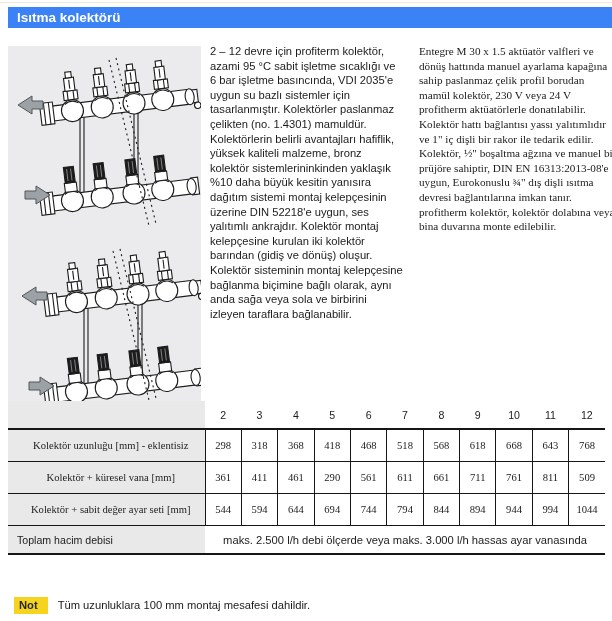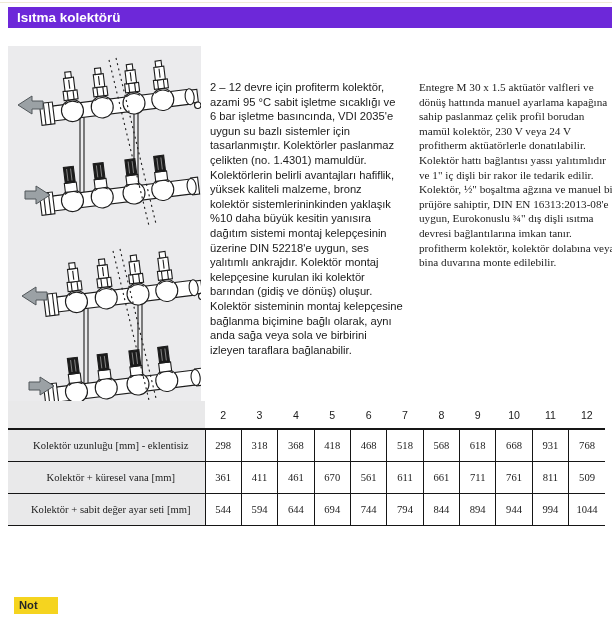--- a/index.html
+++ b/index.html
@@ -5,47 +5,47 @@
   html,body { margin:0; padding:0; }
   body {
     width:612px; height:621px; position:relative;
     background:#ffffff; color:#1b1b1b;
     font-family:"Liberation Sans", sans-serif;
     overflow:hidden;
   }
   .top-hairline { position:absolute; left:0; top:2px; width:612px; height:1px; background:#efead6; }
   .titlebar {
     position:absolute; left:8px; top:7px; right:0; height:21px;
-    background:#6d28d9; color:#ffffff;
+    background:#3b82f6; color:#ffffff;
     font-weight:bold; font-size:13.5px; line-height:21px; padding-left:9px;
   }
   .figure-panel {
     position:absolute; left:8px; top:46px; width:193px; height:378px;
     background:#ebebed;
   }
   .fig { display:block; width:193px; height:189px; }
-  .text-col { position:absolute; top:44px; font-size:11.2px; line-height:14.6px;margin-top:36px; }
+  .text-col { position:absolute; top:44px; font-size:11.2px; line-height:14.6px; }
   .text-col p { margin:0; }
   .col1 { left:210px; width:193px; }
   .col2 { left:419px; width:199px;font-family:Liberation Serif, serif; }
 
   table.spec { position:absolute; left:8px; top:401px; width:597px;
     border-collapse:collapse; table-layout:fixed; font-size:10.6px; }
   table.spec td { padding:0; font-weight:normal; overflow:hidden; white-space:nowrap; }
   .lblcell { background:#e9e9ea; text-align:left; padding-left:9px !important; }
   tr.num-head td { height:27px; text-align:center; border-bottom:2px solid #161616; }
   tr.data-row td { height:31px; text-align:center; border-bottom:1.5px solid #161616;font-family:Liberation Serif, serif; }
   tr.data-row td.val { border-left:1.2px solid #161616; }
   tr.flow-row td { height:27px; border-bottom:2.5px solid #161616; }
   tr.flow-row td.merged { text-align:center; font-size:11.2px; }
 
   .note { position:absolute; left:14px; top:595px; height:20px; font-size:11.2px;
     display:flex; align-items:center; }
   .note-badge { background:#f5d41f; color:#262626; font-weight:bold;
-    padding:2px 20px 3px 5px; margin-right:10px; }
+    padding:2px 10px 3px 5px; margin-right:10px; }
 </style>
 </head>
 <body>
 
 <svg width="0" height="0" style="position:absolute" aria-hidden="true">
   <defs>
     <symbol id="manifold" viewBox="0 0 193 189">
 
       <g stroke="#1c1c1c" stroke-width="1.1">
         <line x1="72" y1="64" x2="72" y2="146"></line>
@@ -193,29 +193,29 @@
     <td class="lblcell">Kolektör uzunluğu [mm] - eklentisiz</td>
     <td class="val">298</td>
     <td class="val">318</td>
     <td class="val">368</td>
     <td class="val">418</td>
     <td class="val">468</td>
     <td class="val">518</td>
     <td class="val">568</td>
     <td class="val">618</td>
     <td class="val">668</td>
-    <td class="val">931</td>
+    <td class="val">643</td>
     <td class="val">768</td>
   </tr>
   <tr class="data-row">
     <td class="lblcell">Kolektör + küresel vana [mm]</td>
     <td class="val">361</td>
     <td class="val">411</td>
     <td class="val">461</td>
-    <td class="val">670</td>
+    <td class="val">290</td>
     <td class="val">561</td>
     <td class="val">611</td>
     <td class="val">661</td>
     <td class="val">711</td>
     <td class="val">761</td>
     <td class="val">811</td>
     <td class="val">509</td>
   </tr>
   <tr class="data-row">
     <td class="lblcell">Kolektör + sabit değer ayar seti [mm]</td>
@@ -224,18 +224,23 @@
     <td class="val">644</td>
     <td class="val">694</td>
     <td class="val">744</td>
     <td class="val">794</td>
     <td class="val">844</td>
     <td class="val">894</td>
     <td class="val">944</td>
     <td class="val">994</td>
     <td class="val">1044</td>
   </tr>
+  <tr class="flow-row">
+    <td class="lblcell">Toplam hacim debisi</td>
+    <td class="merged" colspan="11">maks. 2.500 l/h debi ölçerde veya maks. 3.000 l/h hassas ayar vanasında</td>
+  </tr>
 </tbody>
   </table>
 
 <div class="note">
   <span class="note-badge">Not</span>
+  <span>Tüm uzunluklara 100 mm montaj mesafesi dahildir.</span>
 </div>
 
 </body></html>

